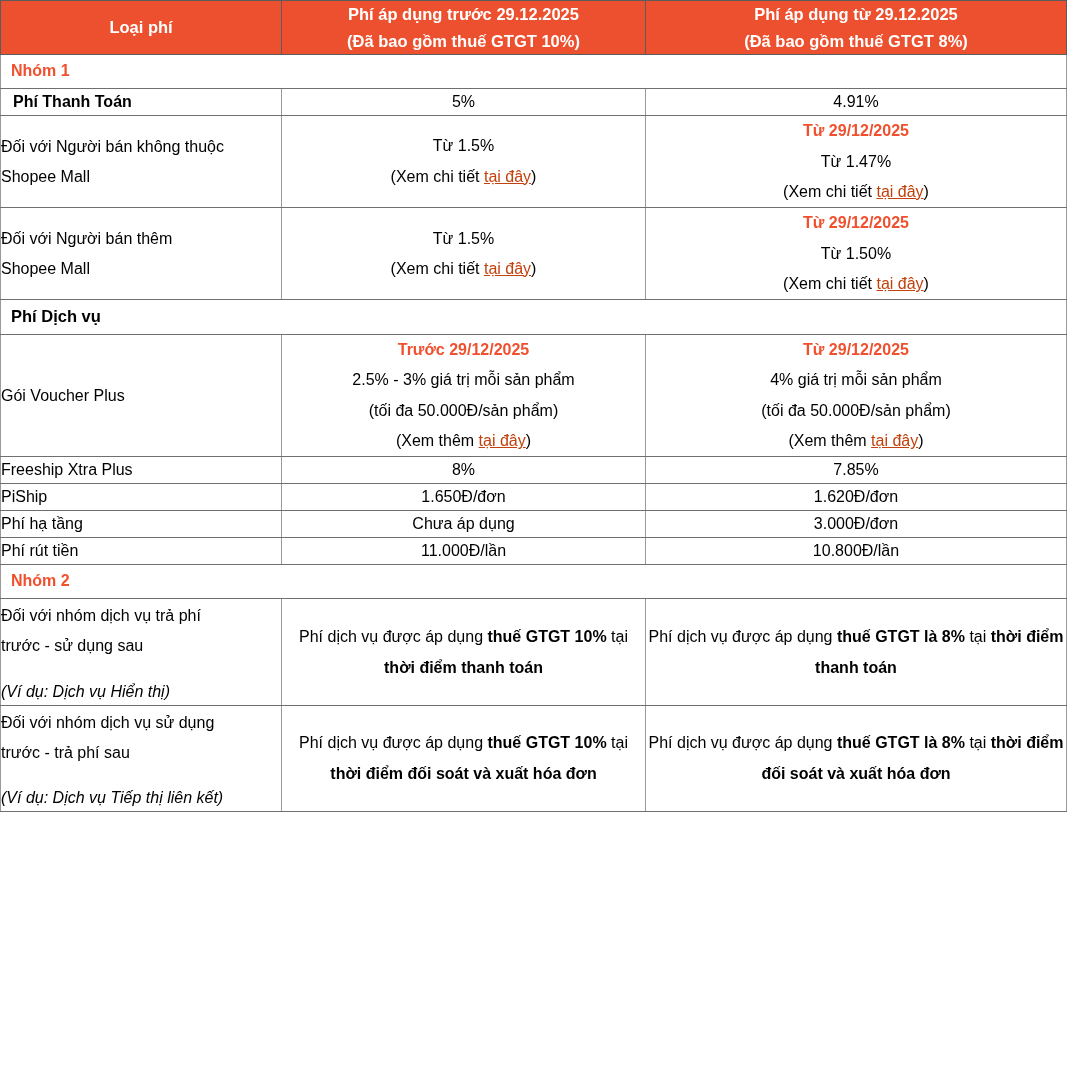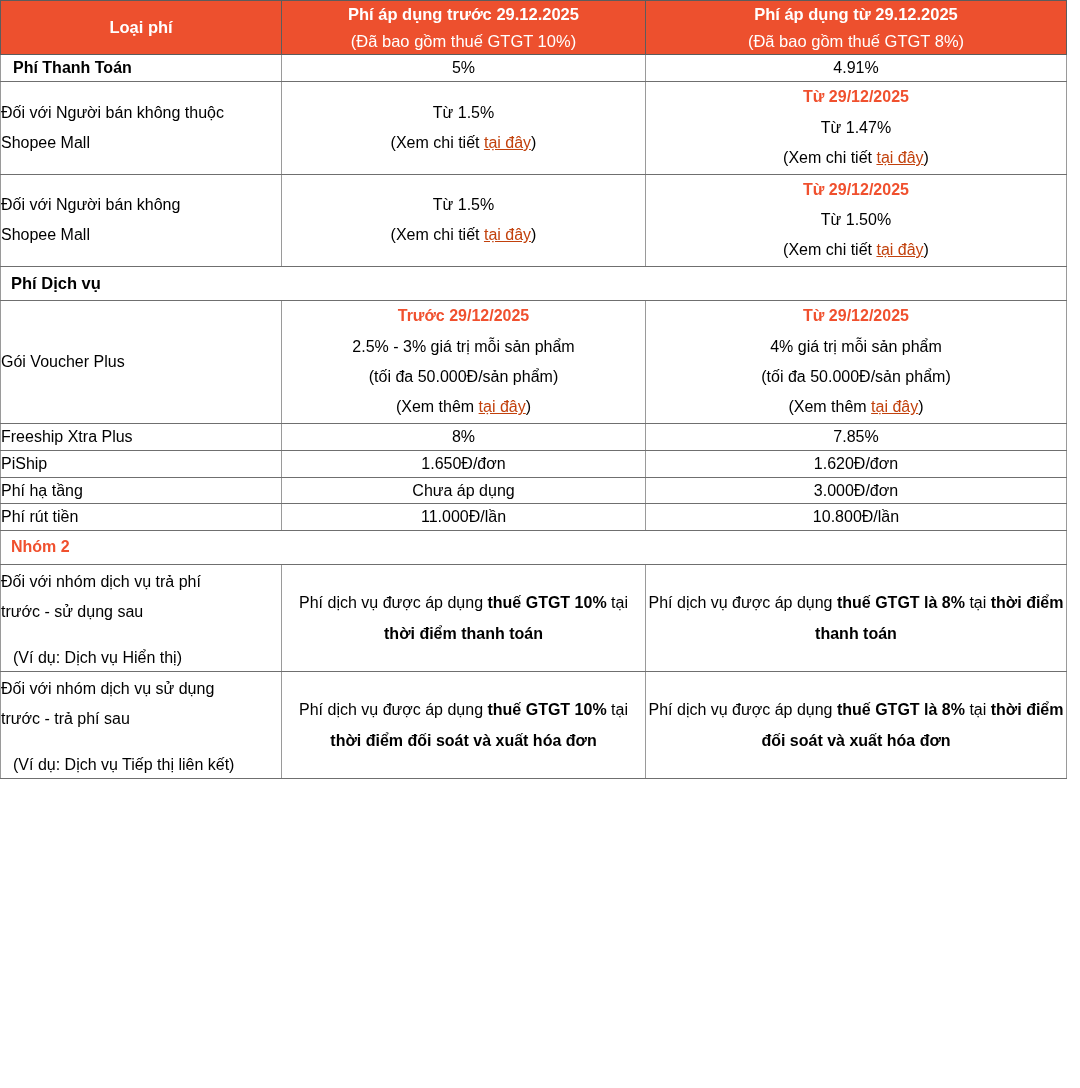--- a/index.html
+++ b/index.html
@@ -42,21 +42,21 @@
     color: #ffffff;
     font-weight: bold;
     font-size: 16.5px;
     text-align: center;
     padding: 9px 6px;
     line-height: 1.62;
     border-color: #5c5c5c !important;
   }
   thead th.col-a { font-size: 16.5px; }
   .hdr-line { display: block; }
-  .hdr-sub { display: block; font-weight: normal; }
+  .hdr-sub { display: block; font-weight: bold; }
 
   
   .group-row td {
     padding: 6px 10px;
     height: 20px;
   }
   .group-label {
     color: #F0502E;
     font-weight: bold;
     font-size: 16px;
@@ -92,22 +92,22 @@
   .accent {
     color: #F0502E;
     font-weight: bold;
   }
   .lnk {
     color: #c2410c;
     text-decoration: underline;
   }
   b.strong { font-weight: bold; }
   .ital {
+    font-style: italic;
     display: block;
-    padding-left: 12px;
   }
   .spacer-lg { display: block; height: 16px; }
   .nm-line { display: block; margin: 4px 0; }
 </style>
 </head>
 <body>
 
 <table class="fee-table">
   <colgroup>
     <col class="col-a">
@@ -124,20 +124,25 @@
         <span class="hdr-sub">(Đã bao gồm thuế GTGT 10%)</span>
       </th>
       <th class="col-c">
         <span class="hdr-line">Phí áp dụng từ 29.12.2025</span>
         <span class="hdr-sub">(Đã bao gồm thuế GTGT 8%)</span>
       </th>
     </tr>
   </thead>
   <tbody>
 
+    <tr class="group-row">
+      <td colspan="3">
+        <span class="group-label">Nhóm 1</span>
+      </td>
+    </tr>
 
     <tr>
       <td class="cell-name bold">Phí Thanh Toán</td>
       <td class="cell-val">5%</td>
       <td class="cell-val">4.91%</td>
     </tr>
 
 
     <tr>
       <td class="cell-name">
@@ -150,21 +155,21 @@
       </td>
       <td class="cell-val tall">
         <span class="line accent">Từ 29/12/2025</span>
         <span class="line">Từ 1.47%</span>
         <span class="line"><span>(Xem chi tiết </span><a class="lnk" href="#">tại đây</a><span>)</span></span>
       </td>
     </tr>
 
     <tr>
       <td class="cell-name">
-        <span class="nm-line">Đối với Người bán không</span>
+        <span class="nm-line">Đối với Người bán thêm</span>
         <span class="nm-line">Shopee Mall</span>
       </td>
       <td class="cell-val tall">
         <span class="line">Từ 1.5%</span>
         <span class="line"><span>(Xem chi tiết </span><a class="lnk" href="#">tại đây</a><span>)</span></span>
       </td>
       <td class="cell-val tall">
         <span class="line accent">Từ 29/12/2025</span>
         <span class="line">Từ 1.50%</span>
         <span class="line"><span>(Xem chi tiết </span><a class="lnk" href="#">tại đây</a><span>)</span></span>

